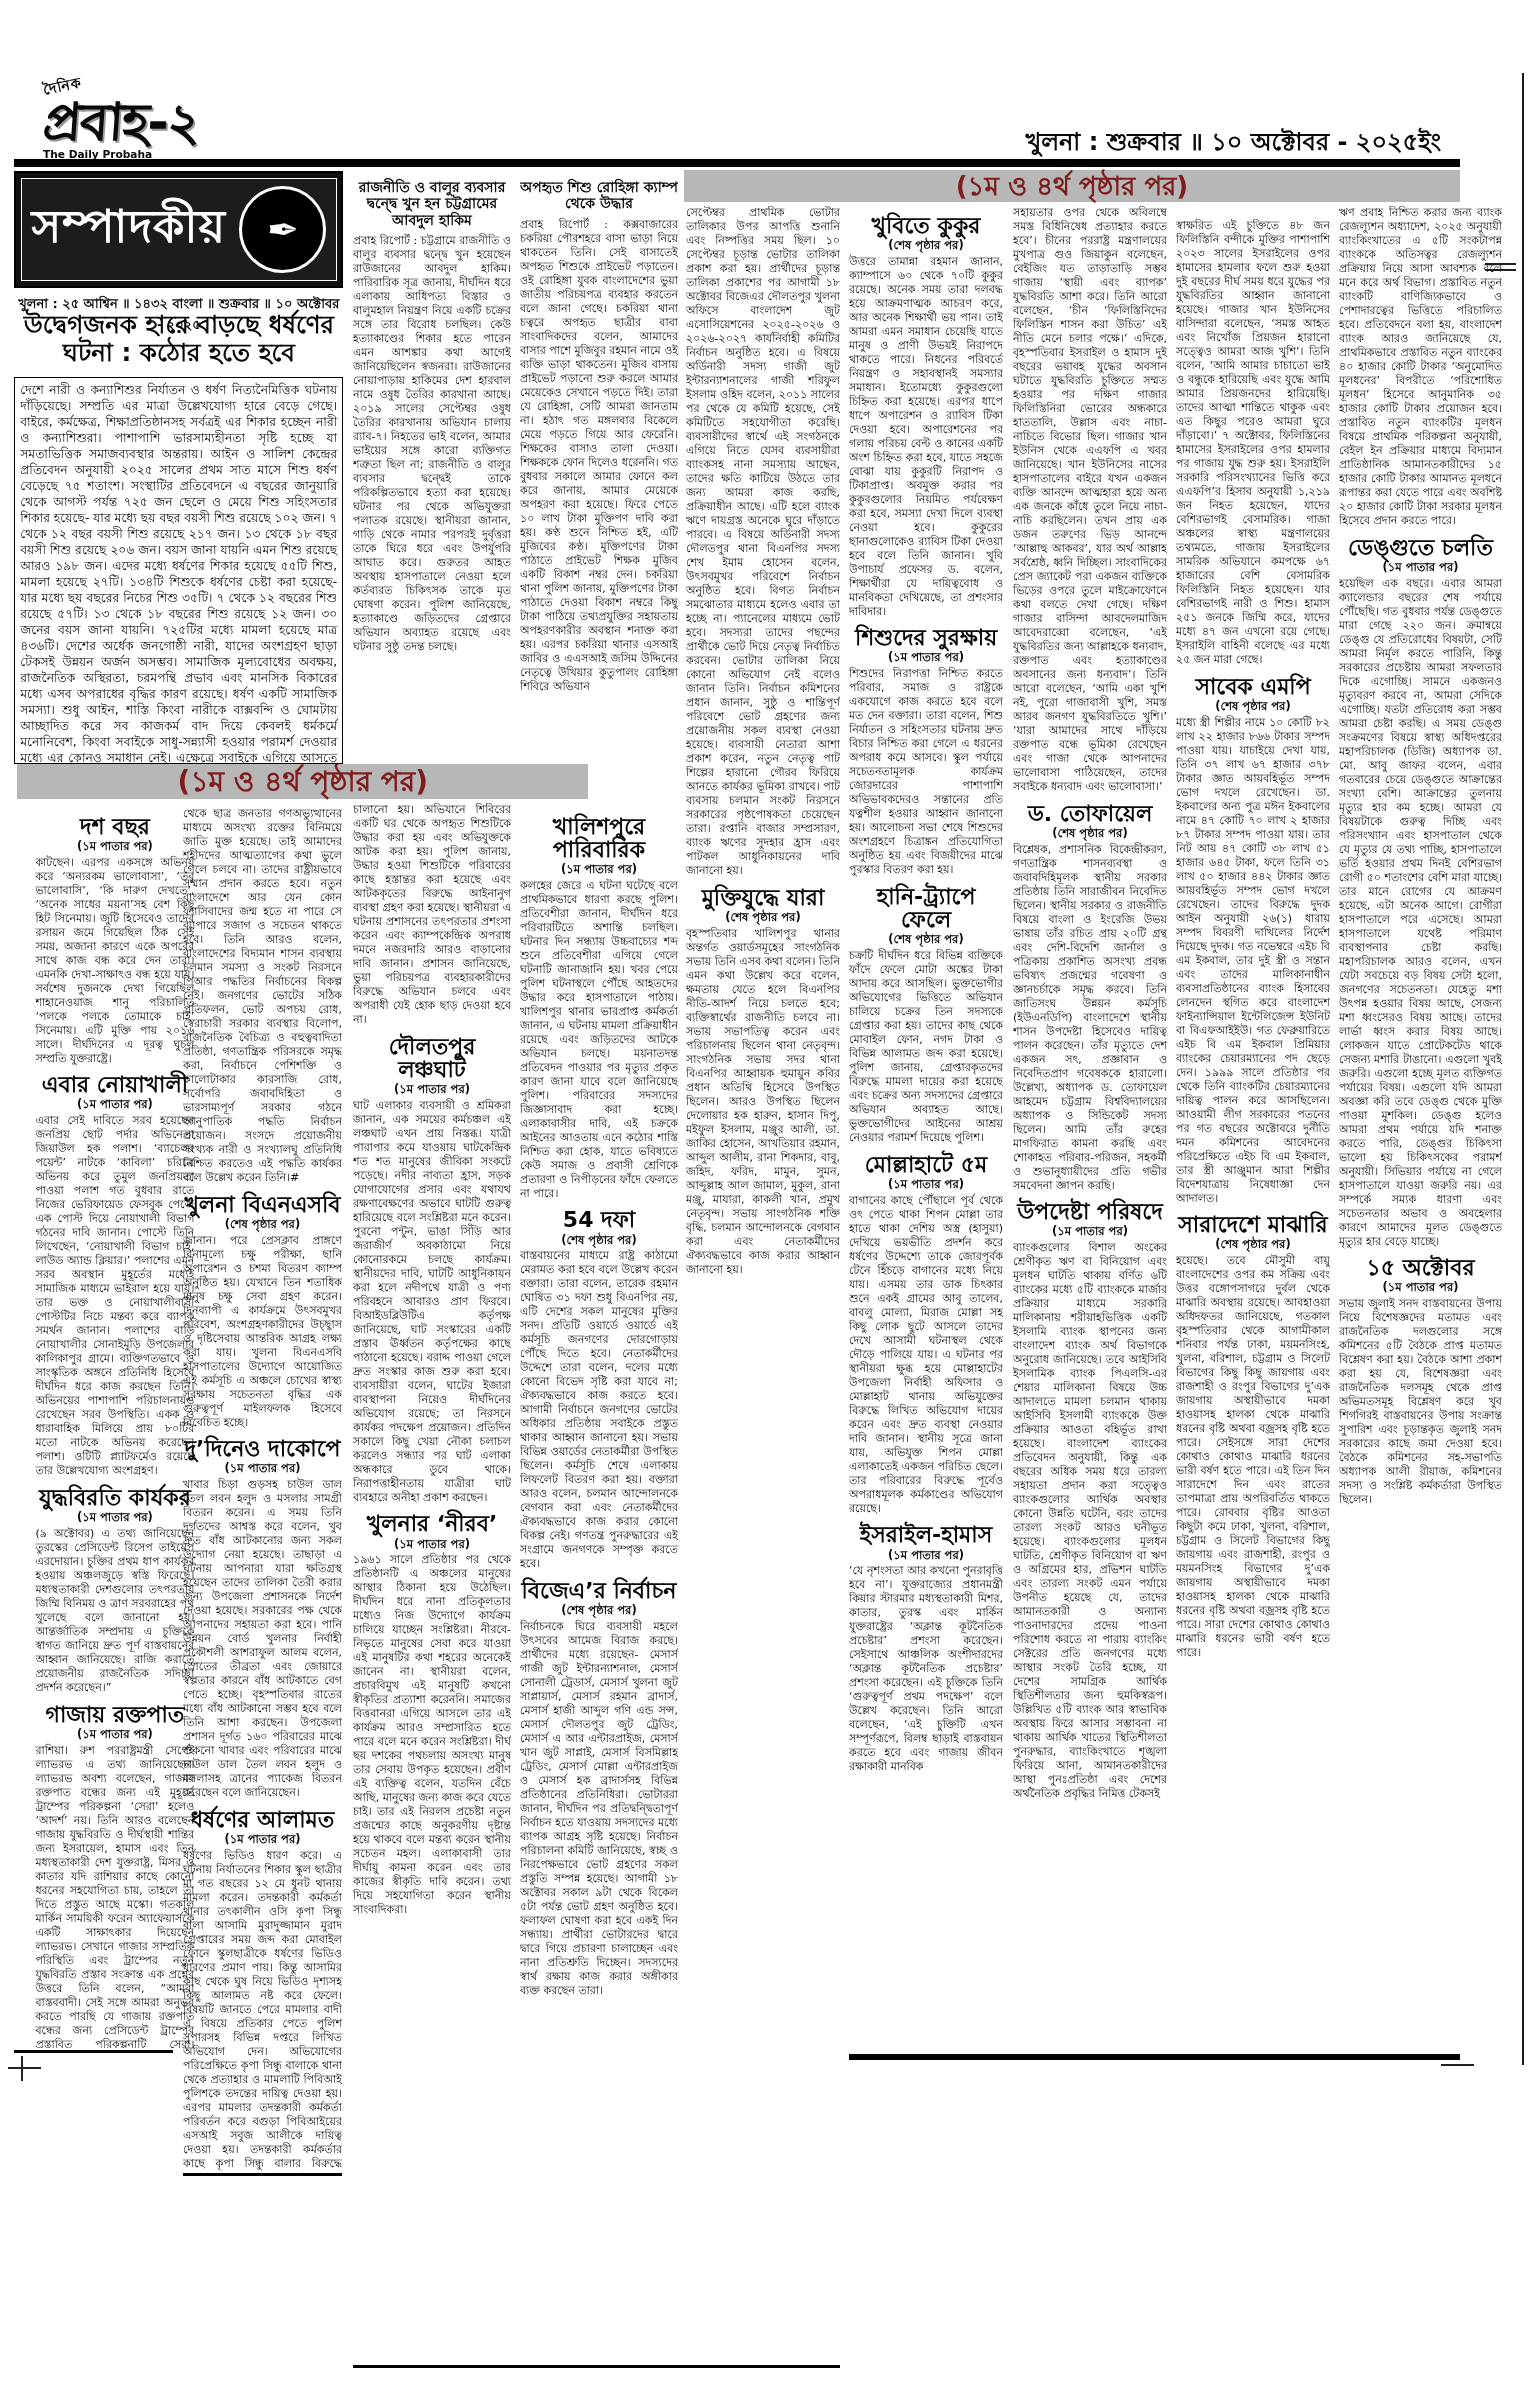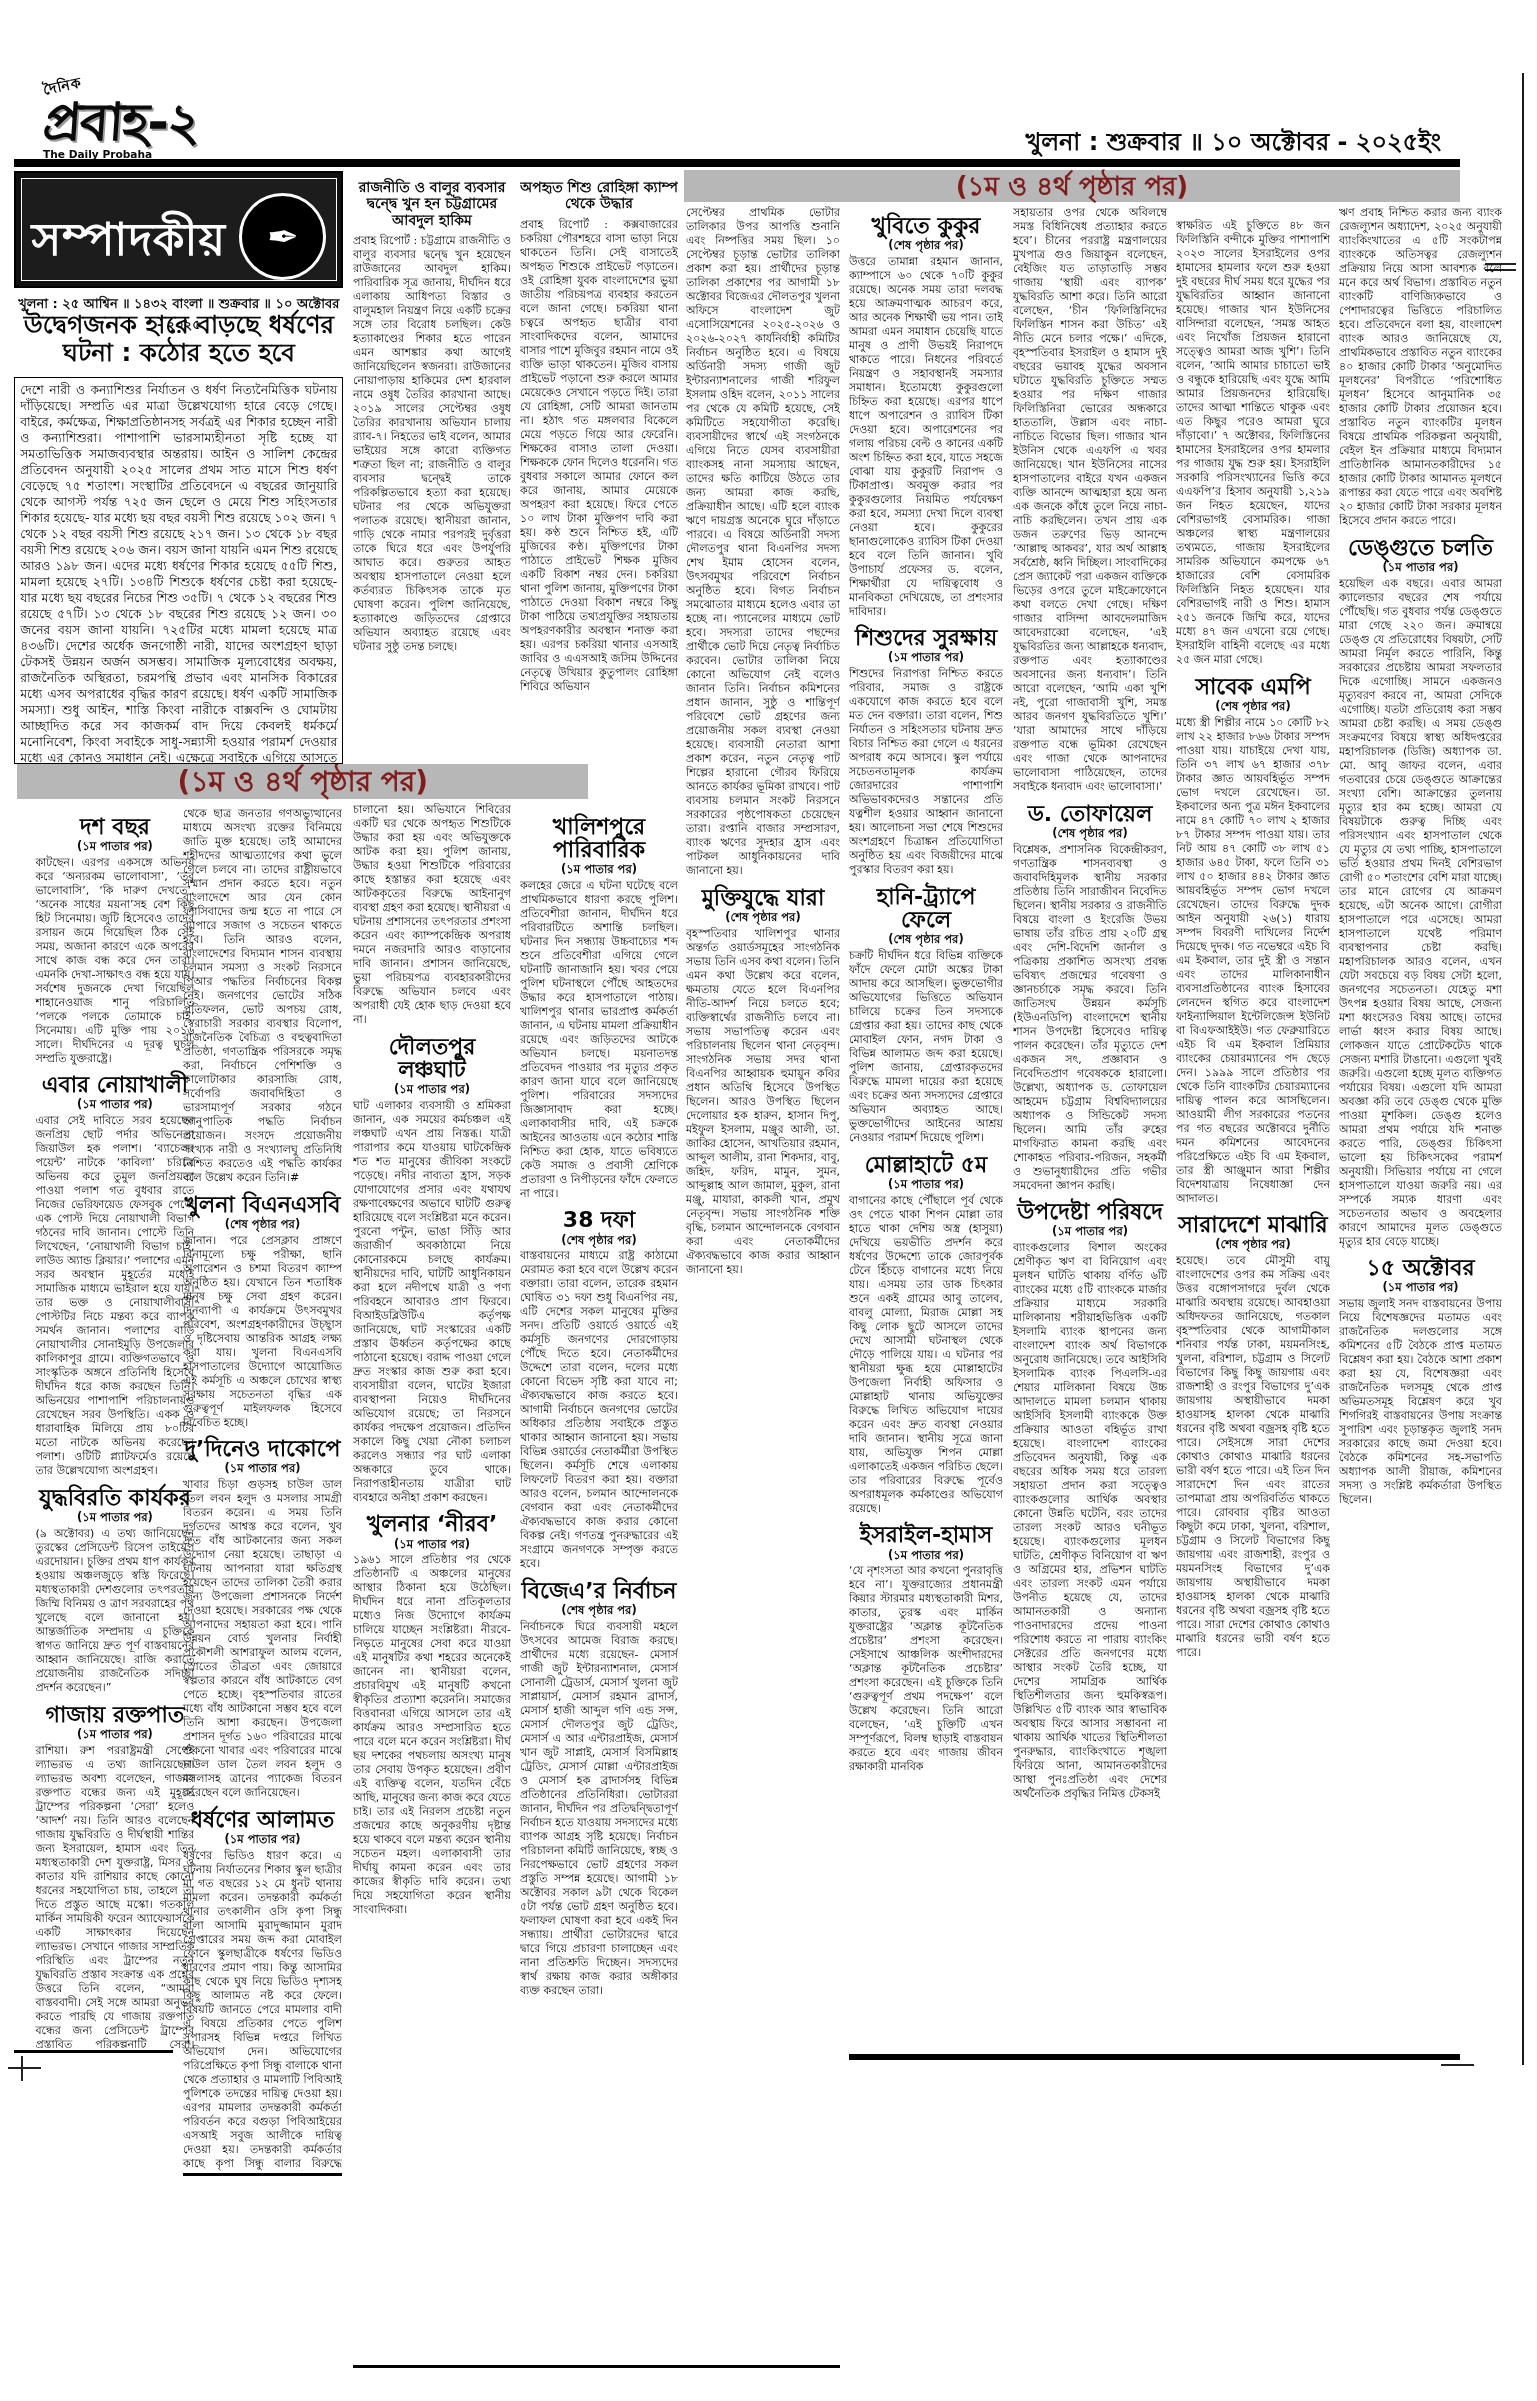--- a/index.html
+++ b/index.html
@@ -18,21 +18,21 @@
   .crop{background:#222;}
   
   .gbar{background:#b7b7b7;color:#7f1d1d;text-align:center;font-weight:bold;}
   .gbar1{left:684px;top:170px;width:776px;height:32px;font-size:26px;line-height:32px;}
   .gbar2{left:17.3px;top:764px;width:571px;height:35px;font-size:28px;line-height:35px;}
   
   .edbox{left:14.4px;top:171px;width:329px;height:588px;}
   .edhead{position:absolute;left:0;top:0;width:329px;height:117px;background:#111;
           border:2.9px solid #000;box-sizing:border-box;}
   .edhead .inner{position:absolute;left:4.8px;top:4.8px;right:4.8px;bottom:4.8px;border:1.9px solid #fff;
-          display:flex;align-items:flex-end;justify-content:center;gap:13.4px;background:#1c1c1c;}
+          display:flex;align-items:center;justify-content:center;gap:13.4px;background:#1c1c1c;}
   .edtitle{color:#fff;font-size:45px;font-weight:bold;letter-spacing:1px;}
   .pen-circle{width:81px;height:81px;border-radius:50%;background:#000;border:3.8px solid #fff;
           display:flex;align-items:center;justify-content:center;color:#fff;font-size:38px;flex:0 0 auto;}
   .eddate{position:absolute;left:1.9px;top:123px;width:325px;font-size:13px;font-weight:bold;text-align:center;}
   .edheadline{position:absolute;left:0;top:140px;width:329px;font-size:24.5px;font-weight:bold;
           text-align:center;line-height:1.15;}
   .edbody{position:absolute;left:0;top:206px;width:317px;height:377px;border:1.9px solid #000;
           padding:3.8px 4.8px;font-size:12.3px;line-height:16px;text-align:justify;overflow:hidden;}
   
   .col{position:absolute;overflow:hidden;font-size:11px;line-height:14px;text-align:justify;}
@@ -118,21 +118,21 @@
       <div class="cont">(১ম পাতার পর)</div>
       <p class="para">ঘাট এলাকার ব্যবসায়ী ও শ্রমিকরা জানান, এক সময়ের কর্মচঞ্চল এই লঞ্চঘাট এখন প্রায় নিস্তব্ধ। যাত্রী পারাপার কমে যাওয়ায় ঘাটকেন্দ্রিক শত শত মানুষের জীবিকা সংকটে পড়েছে। নদীর নাব্যতা হ্রাস, সড়ক যোগাযোগের প্রসার এবং যথাযথ রক্ষণাবেক্ষণের অভাবে ঘাটটি গুরুত্ব হারিয়েছে বলে সংশ্লিষ্টরা মনে করেন। পুরনো পন্টুন, ভাঙা সিঁড়ি আর জরাজীর্ণ অবকাঠামো নিয়ে কোনোরকমে চলছে কার্যক্রম। স্থানীয়দের দাবি, ঘাটটি আধুনিকায়ন করা হলে নদীপথে যাত্রী ও পণ্য পরিবহনে আবারও প্রাণ ফিরবে। বিআইডব্লিউটিএ কর্তৃপক্ষ জানিয়েছে, ঘাট সংস্কারের একটি প্রস্তাব ঊর্ধ্বতন কর্তৃপক্ষের কাছে পাঠানো হয়েছে। বরাদ্দ পাওয়া গেলে দ্রুত সংস্কার কাজ শুরু করা হবে। ব্যবসায়ীরা বলেন, ঘাটের ইজারা ব্যবস্থাপনা নিয়েও দীর্ঘদিনের অভিযোগ রয়েছে; তা নিরসনে কার্যকর পদক্ষেপ প্রয়োজন। প্রতিদিন সকালে কিছু খেয়া নৌকা চলাচল করলেও সন্ধ্যার পর ঘাট এলাকা অন্ধকারে ডুবে থাকে। নিরাপত্তাহীনতায় যাত্রীরা ঘাট ব্যবহারে অনীহা প্রকাশ করছেন।</p>
       <div class="subhead">খুলনার ‘নীরব’</div>
       <div class="cont">(১ম পাতার পর)</div>
       <p class="para">১৯৬১ সালে প্রতিষ্ঠার পর থেকে প্রতিষ্ঠানটি এ অঞ্চলের মানুষের আস্থার ঠিকানা হয়ে উঠেছিল। দীর্ঘদিন ধরে নানা প্রতিকূলতার মধ্যেও নিজ উদ্যোগে কার্যক্রম চালিয়ে যাচ্ছেন সংশ্লিষ্টরা। নীরবে-নিভৃতে মানুষের সেবা করে যাওয়া এই মানুষটির কথা শহরের অনেকেই জানেন না। স্থানীয়রা বলেন, প্রচারবিমুখ এই মানুষটি কখনো স্বীকৃতির প্রত্যাশা করেননি। সমাজের বিত্তবানরা এগিয়ে আসলে তার এই কার্যক্রম আরও সম্প্রসারিত হতে পারে বলে মনে করেন সংশ্লিষ্টরা। দীর্ঘ ছয় দশকের পথচলায় অসংখ্য মানুষ তার সেবায় উপকৃত হয়েছেন। প্রবীণ এই ব্যক্তিত্ব বলেন, যতদিন বেঁচে আছি, মানুষের জন্য কাজ করে যেতে চাই। তার এই নিরলস প্রচেষ্টা নতুন প্রজন্মের কাছে অনুকরণীয় দৃষ্টান্ত হয়ে থাকবে বলে মন্তব্য করেন স্থানীয় সচেতন মহল। এলাকাবাসী তার দীর্ঘায়ু কামনা করেন এবং তার কাজের স্বীকৃতি দাবি করেন। তথ্য দিয়ে সহযোগিতা করেন স্থানীয় সাংবাদিকরা।</p>
     </div>
   <div class="col" style="left:520px;top:807px;width:158px;height:1554px;">
       <div class="subhead">খালিশপুরে পারিবারিক</div>
       <div class="cont">(১ম পাতার পর)</div>
       <p class="para">কলহের জেরে এ ঘটনা ঘটেছে বলে প্রাথমিকভাবে ধারণা করছে পুলিশ। প্রতিবেশীরা জানান, দীর্ঘদিন ধরে পরিবারটিতে অশান্তি চলছিল। ঘটনার দিন সন্ধ্যায় উচ্চবাচ্যের শব্দ শুনে প্রতিবেশীরা এগিয়ে গেলে ঘটনাটি জানাজানি হয়। খবর পেয়ে পুলিশ ঘটনাস্থলে পৌঁছে আহতদের উদ্ধার করে হাসপাতালে পাঠায়। খালিশপুর থানার ভারপ্রাপ্ত কর্মকর্তা জানান, এ ঘটনায় মামলা প্রক্রিয়াধীন রয়েছে এবং জড়িতদের আটকে অভিযান চলছে। ময়নাতদন্ত প্রতিবেদন পাওয়ার পর মৃত্যুর প্রকৃত কারণ জানা যাবে বলে জানিয়েছে পুলিশ। পরিবারের সদস্যদের জিজ্ঞাসাবাদ করা হচ্ছে। এলাকাবাসীর দাবি, এই চক্রকে আইনের আওতায় এনে কঠোর শাস্তি নিশ্চিত করা হোক, যাতে ভবিষ্যতে কেউ সমাজ ও প্রবাসী শ্রেণিকে প্রতারণা ও নিপীড়নের ফাঁদে ফেলতে না পারে।</p>
-      <div class="subhead">38 দফা</div>
+      <div class="subhead">54 দফা</div>
       <div class="cont">(শেষ পৃষ্ঠার পর)</div>
       <p class="para">বাস্তবায়নের মাধ্যমে রাষ্ট্র কাঠামো মেরামত করা হবে বলে উল্লেখ করেন বক্তারা। তারা বলেন, তারেক রহমান ঘোষিত ৩১ দফা শুধু বিএনপির নয়, এটি দেশের সকল মানুষের মুক্তির সনদ। প্রতিটি ওয়ার্ডে ওয়ার্ডে এই কর্মসূচি জনগণের দোরগোড়ায় পৌঁছে দিতে হবে। নেতাকর্মীদের উদ্দেশে তারা বলেন, দলের মধ্যে কোনো বিভেদ সৃষ্টি করা যাবে না; ঐক্যবদ্ধভাবে কাজ করতে হবে। আগামী নির্বাচনে জনগণের ভোটের অধিকার প্রতিষ্ঠায় সবাইকে প্রস্তুত থাকার আহ্বান জানানো হয়। সভায় বিভিন্ন ওয়ার্ডের নেতাকর্মীরা উপস্থিত ছিলেন। কর্মসূচি শেষে এলাকায় লিফলেট বিতরণ করা হয়। বক্তারা আরও বলেন, চলমান আন্দোলনকে বেগবান করা এবং নেতাকর্মীদের ঐক্যবদ্ধভাবে কাজ করার কোনো বিকল্প নেই। গণতন্ত্র পুনরুদ্ধারের এই সংগ্রামে জনগণকে সম্পৃক্ত করতে হবে।</p>
       <div class="subhead">বিজেএ’র নির্বাচন</div>
       <div class="cont">(শেষ পৃষ্ঠার পর)</div>
       <p class="para">নির্বাচনকে ঘিরে ব্যবসায়ী মহলে উৎসবের আমেজ বিরাজ করছে। প্রার্থীদের মধ্যে রয়েছেন- মেসার্স গাজী জুট ইন্টারন্যাশনাল, মেসার্স সোনালী ট্রেডার্স, মেসার্স খুলনা জুট সাপ্লায়ার্স, মেসার্স রহমান ব্রাদার্স, মেসার্স হাজী আব্দুল গণি এন্ড সন্স, মেসার্স দৌলতপুর জুট ট্রেডিং, মেসার্স এ আর এন্টারপ্রাইজ, মেসার্স খান জুট সাপ্লাই, মেসার্স বিসমিল্লাহ ট্রেডিং, মেসার্স মোল্লা এন্টারপ্রাইজ ও মেসার্স হক ব্রাদার্সসহ বিভিন্ন প্রতিষ্ঠানের প্রতিনিধিরা। ভোটাররা জানান, দীর্ঘদিন পর প্রতিদ্বন্দ্বিতাপূর্ণ নির্বাচন হতে যাওয়ায় সদস্যদের মধ্যে ব্যাপক আগ্রহ সৃষ্টি হয়েছে। নির্বাচন পরিচালনা কমিটি জানিয়েছে, স্বচ্ছ ও নিরপেক্ষভাবে ভোট গ্রহণের সকল প্রস্তুতি সম্পন্ন হয়েছে। আগামী ১৮ অক্টোবর সকাল ৯টা থেকে বিকেল ৫টা পর্যন্ত ভোট গ্রহণ অনুষ্ঠিত হবে। ফলাফল ঘোষণা করা হবে একই দিন সন্ধ্যায়। প্রার্থীরা ভোটারদের দ্বারে দ্বারে গিয়ে প্রচারণা চালাচ্ছেন এবং নানা প্রতিশ্রুতি দিচ্ছেন। সদস্যদের স্বার্থ রক্ষায় কাজ করার অঙ্গীকার ব্যক্ত করছেন তারা।</p>
     </div>
   <div class="col" style="left:686px;top:206px;width:154px;height:2154px;">
       <p class="para">সেপ্টেম্বর প্রাথমিক ভোটার তালিকার উপর আপত্তি শুনানি এবং নিষ্পত্তির সময় ছিল। ১০ সেপ্টেম্বর চূড়ান্ত ভোটার তালিকা প্রকাশ করা হয়। প্রার্থীদের চূড়ান্ত তালিকা প্রকাশের পর আগামী ১৮ অক্টোবর বিজেএর দৌলতপুর খুলনা অফিসে বাংলাদেশ জুট এসোসিয়েশনের ২০২৫-২০২৬ ও ২০২৬-২০২৭ কার্যনির্বাহী কমিটির নির্বাচন অনুষ্ঠিত হবে। এ বিষয়ে অর্ডিনারী সদস্য গাজী জুট ইন্টারন্যাশনালের গাজী শরিফুল ইসলাম ওহিদ বলেন, ২০১১ সালের পর থেকে যে কমিটি হয়েছে, সেই কমিটিতে সহযোগীতা করেছি। ব্যবসায়ীদের স্বার্থে এই সংগঠনকে এগিয়ে নিতে যেসব ব্যবসায়ীরা ব্যাংকসহ নানা সমস্যায় আছেন, তাদের ক্ষতি কাটিয়ে উঠতে তার জন্য আমরা কাজ করছি, প্রক্রিয়াধীন আছে। এটি হলে ব্যাংক ঋণে দায়গ্রস্ত অনেকে ঘুরে দাঁড়াতে পারবে। এ বিষয়ে অর্ডিনারী সদস্য দৌলতপুর থানা বিএনপির সদস্য শেখ ইমাম হোসেন বলেন, উৎসবমুখর পরিবেশে নির্বাচন অনুষ্ঠিত হবে। বিগত নির্বাচন সমঝোতার মাধ্যমে হলেও এবার তা হচ্ছে না। প্যানেলের মাধ্যমে ভোট হবে। সদস্যরা তাদের পছন্দের প্রার্থীকে ভোট দিয়ে নেতৃত্ব নির্বাচিত করবেন। ভোটার তালিকা নিয়ে কোনো অভিযোগ নেই বলেও জানান তিনি। নির্বাচন কমিশনের প্রধান জানান, সুষ্ঠু ও শান্তিপূর্ণ পরিবেশে ভোট গ্রহণের জন্য প্রয়োজনীয় সকল ব্যবস্থা নেওয়া হয়েছে। ব্যবসায়ী নেতারা আশা প্রকাশ করেন, নতুন নেতৃত্ব পাট শিল্পের হারানো গৌরব ফিরিয়ে আনতে কার্যকর ভূমিকা রাখবে। পাট ব্যবসায় চলমান সংকট নিরসনে সরকারের পৃষ্ঠপোষকতা চেয়েছেন তারা। রপ্তানি বাজার সম্প্রসারণ, ব্যাংক ঋণের সুদহার হ্রাস এবং পাটকল আধুনিকায়নের দাবি জানানো হয়।</p>
       <div class="subhead">মুক্তিযুদ্ধে যারা</div>
       <div class="cont">(শেষ পৃষ্ঠার পর)</div>

